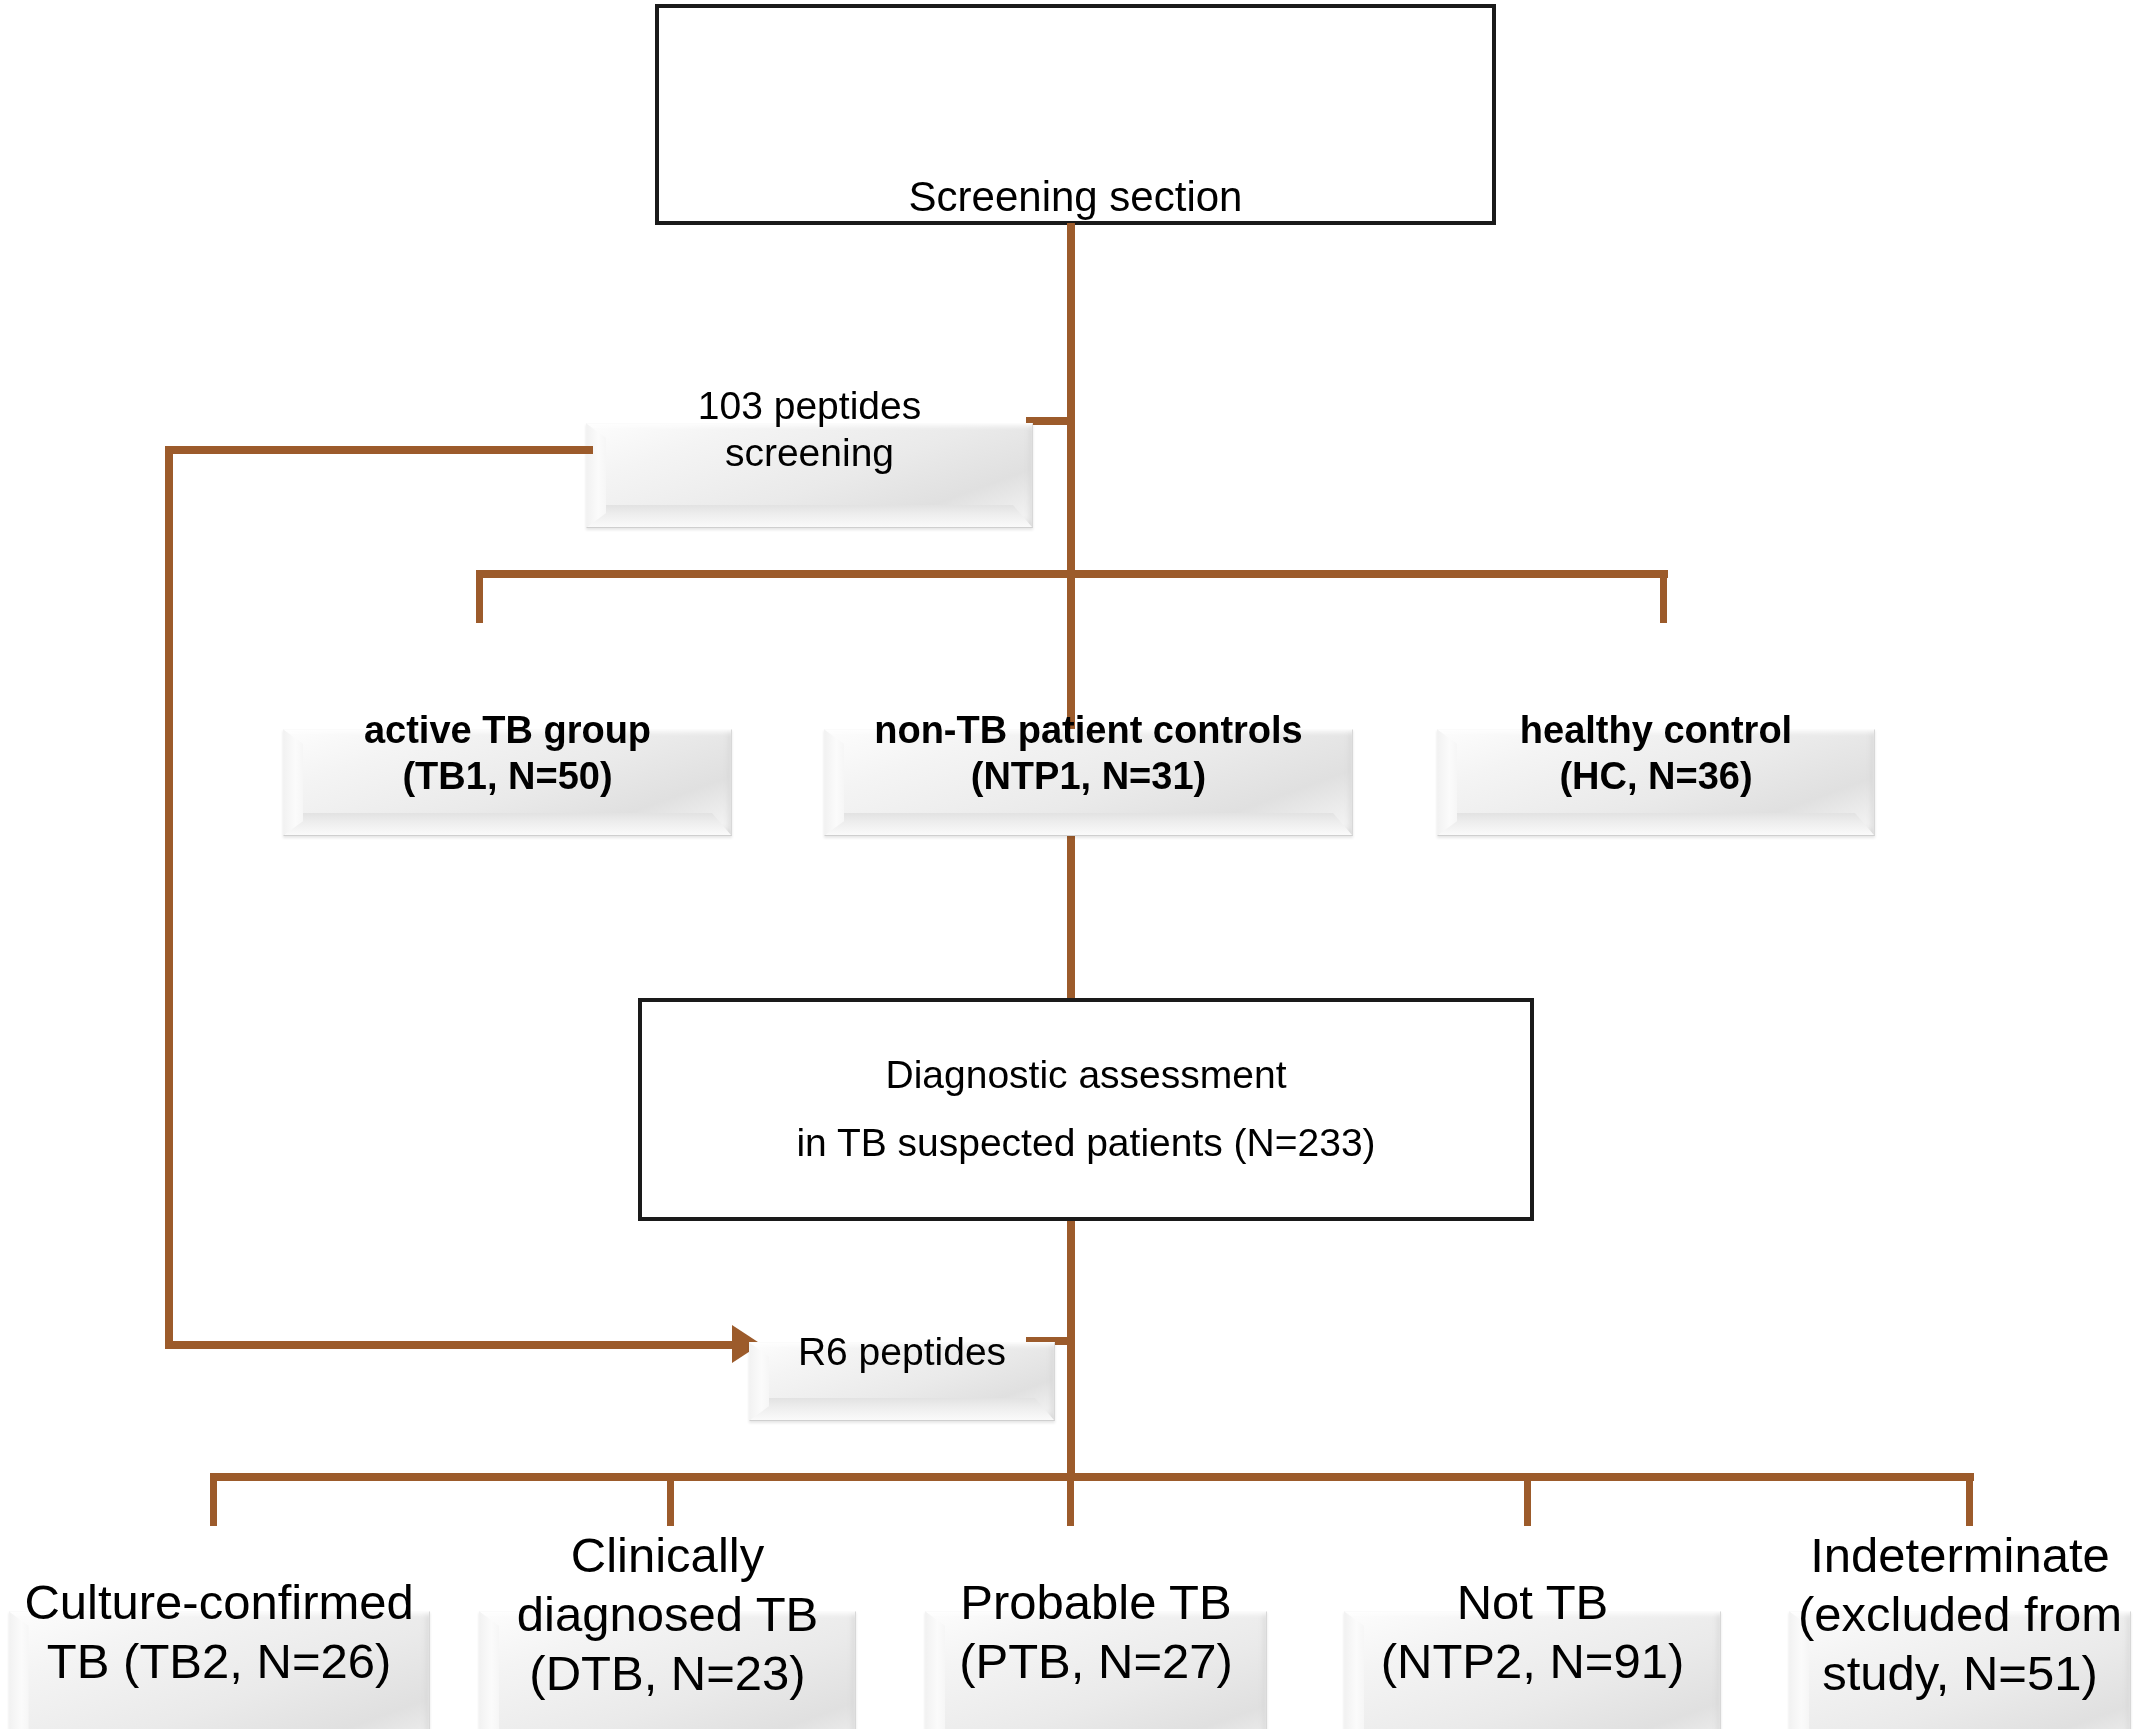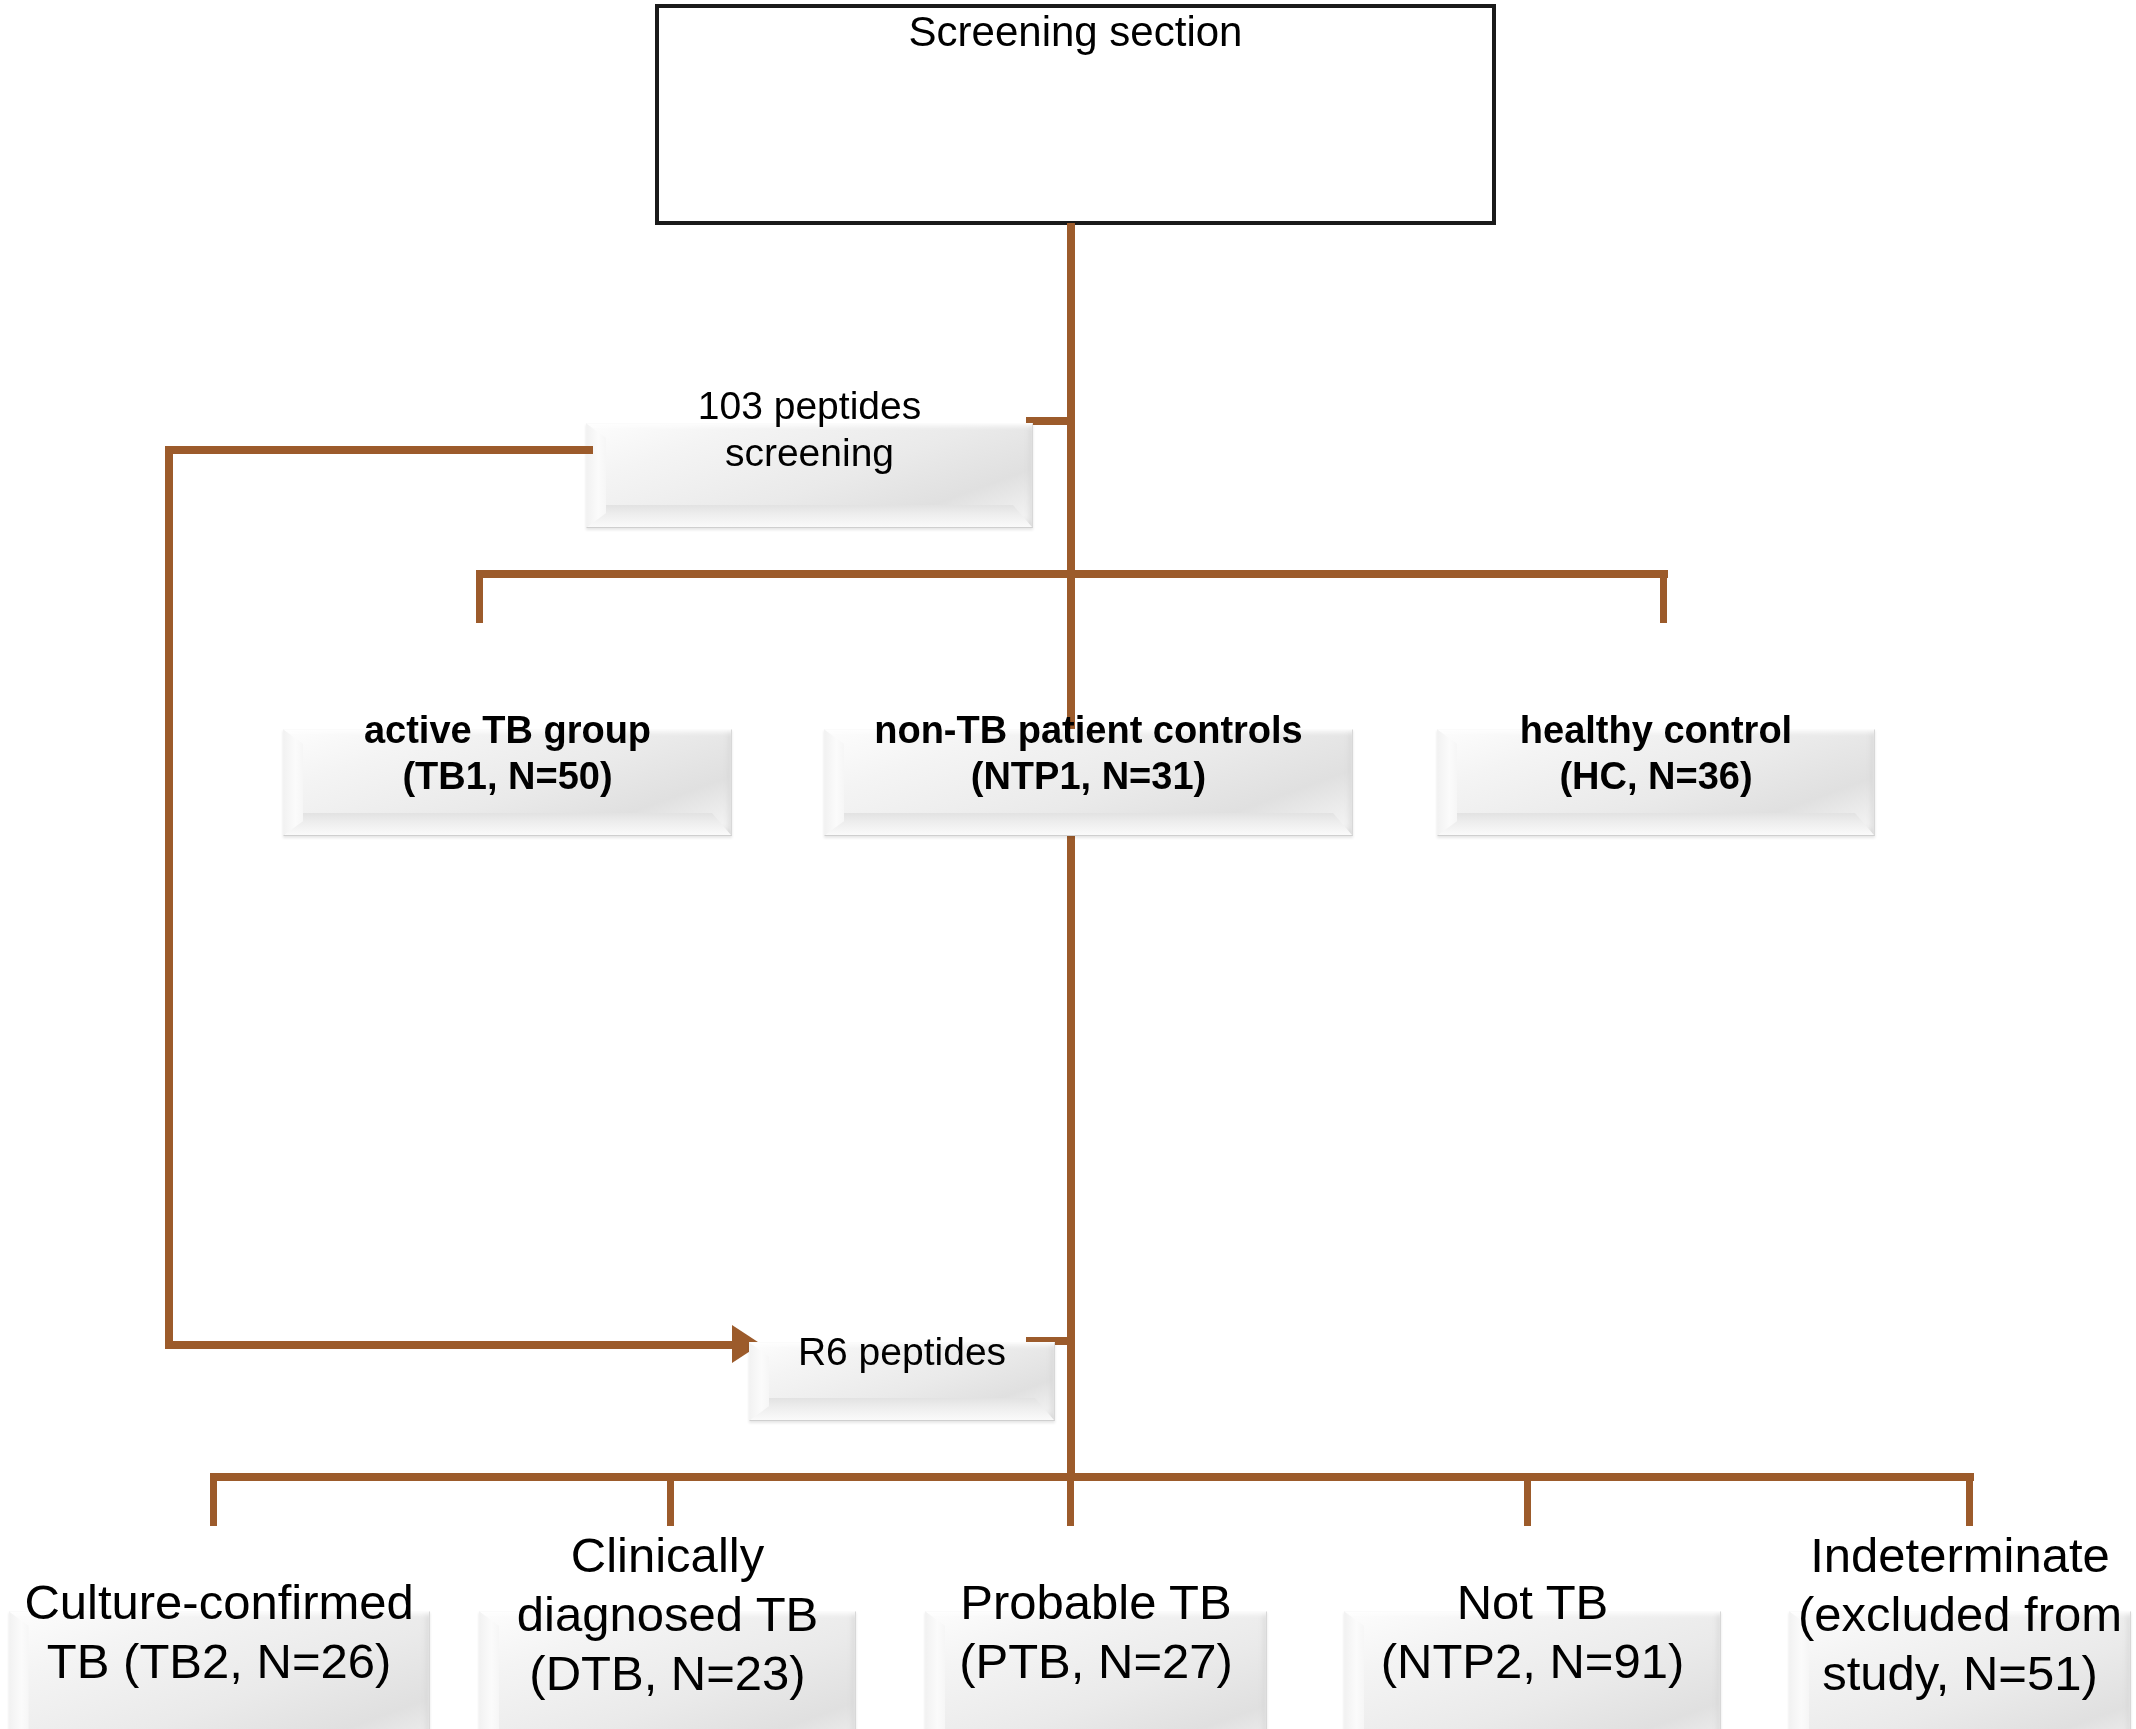--- a/index.html
+++ b/index.html
@@ -17,21 +17,21 @@
 
   
   .rect-node{
     position:absolute;
     box-sizing:border-box;
     background:#ffffff;
     border:4.3px solid #1a1a1a;
     display:flex;
     flex-direction:column;
     align-items:center;
-    justify-content:flex-start;
+    justify-content:flex-end;
     color:#000000;
     text-align:center;
     line-height:1.15;
     white-space:pre-line;
   }
   .rect-node .rl{display:block;}
 
   
   .bevel-node{
     position:absolute;
@@ -131,20 +131,24 @@
   <div class="bevel-node" style="left:824px; top:729px; width:529px; height:107px;">
     <span class="bevel-label t-group" style="top:-22px;">non-TB patient controls
 (NTP1, N=31)</span>
   </div>
 
   <div class="bevel-node" style="left:1437px; top:729px; width:438px; height:107px;">
     <span class="bevel-label t-group" style="top:-22px;">healthy control
 (HC, N=36)</span>
   </div>
 
+  <div class="rect-node t-diag" style="left:638px; top:998px; width:896px; height:223px; justify-content:space-around; padding:39px 0;">
+    <span class="rl">Diagnostic assessment</span>
+    <span class="rl">in TB suspected patients (N=233)</span>
+  </div>
 
   <div class="hline" style="left:1026px; top:1337px; width:45px;"></div>
 
   <div class="bevel-node" style="left:749px; top:1342px; width:306px; height:79px;">
     <span class="bevel-label t-r6" style="top:-13.7px;text-align:right;">R6 peptides</span>
   </div>
 
   <div class="hline" style="left:210px; top:1473px; width:1764px;"></div>
   <div class="vline thin" style="left:210px; top:1473px; height:53px;"></div>
   <div class="vline thin" style="left:667px; top:1473px; height:53px;"></div>

